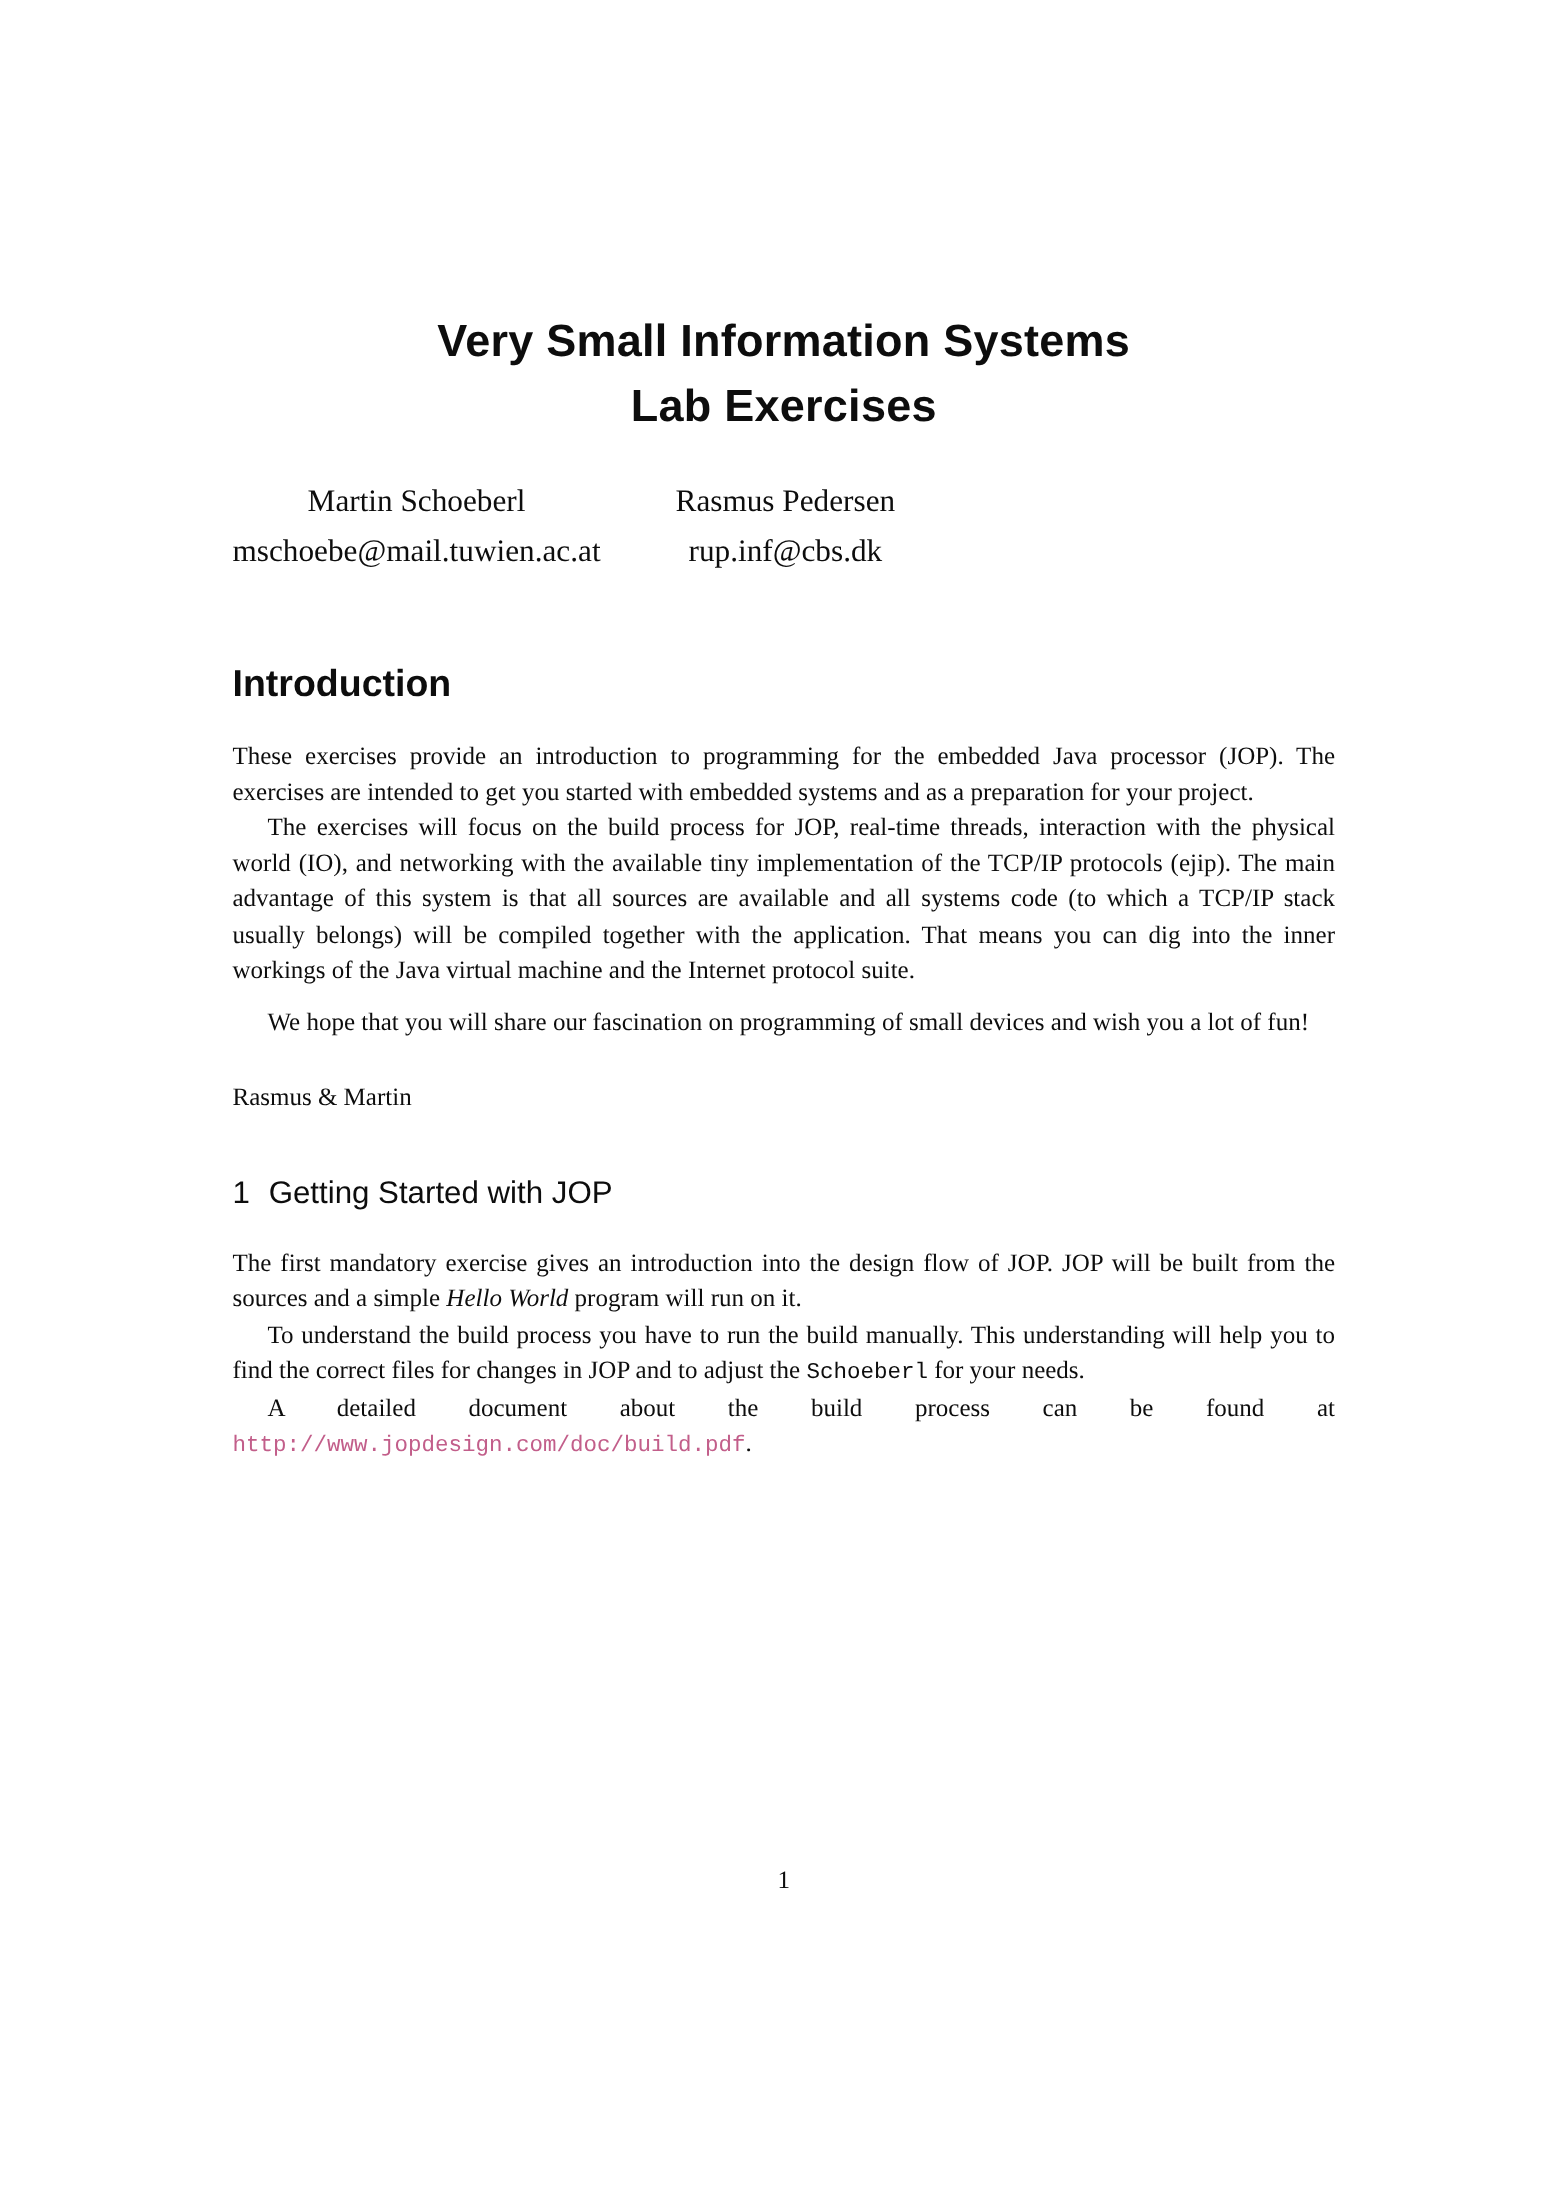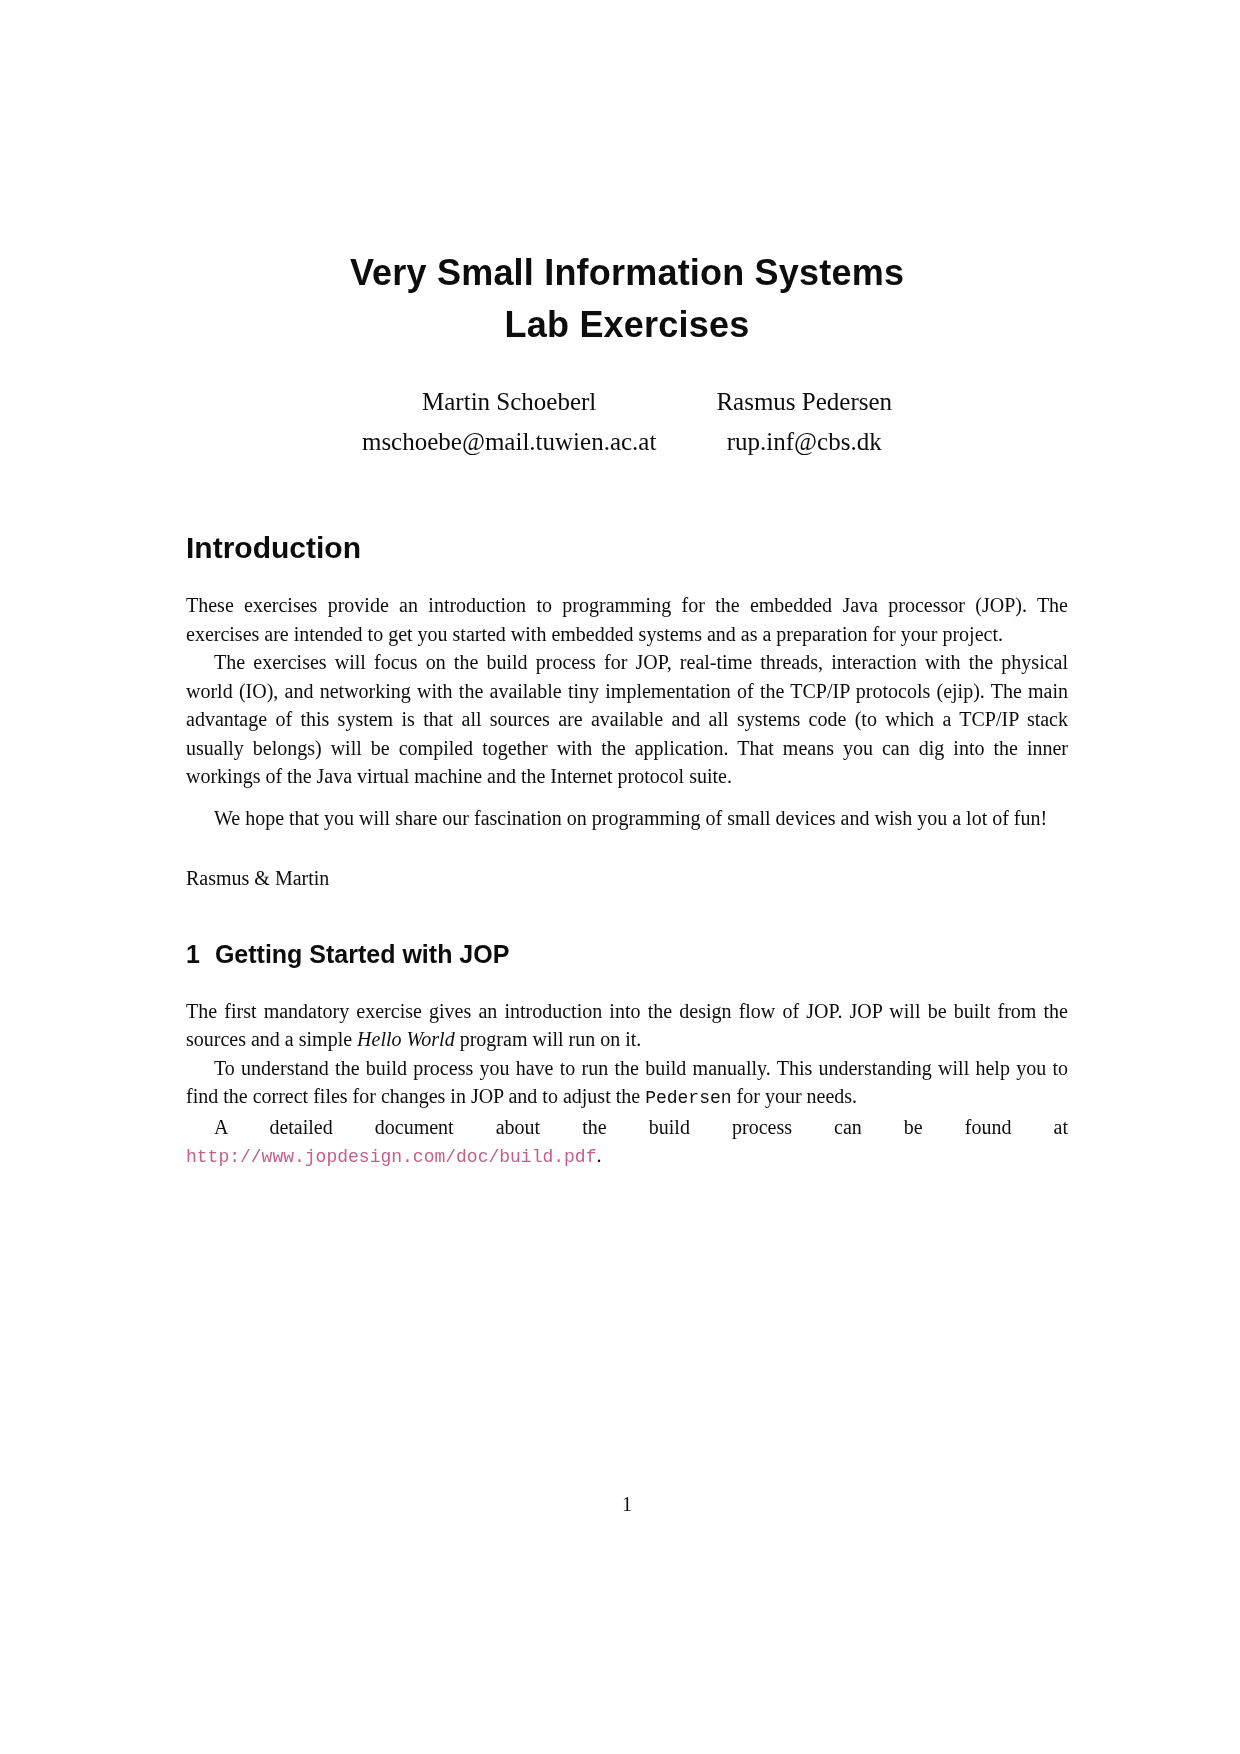--- a/index.html
+++ b/index.html
@@ -11,34 +11,34 @@
        font-family:"Liberation Serif", serif;color:var(--ink);}
   .page{position:absolute;left:0;top:0;width:1240px;height:1754px;background:#ffffff;overflow:hidden;}
   .content{position:absolute;left:186px;top:0;width:882px;}
 
   
   .doc-title{margin-top:247px;text-align:center;
              font-family:"Liberation Sans", sans-serif;font-weight:bold;
              font-size:36px;line-height:52px;letter-spacing:0.2px;}
 
   
-  .authors{margin-top:38px;display:flex;justify-content:center;gap:60px;}
+  .authors{margin-top:38px;display:flex;gap:60px;}
   .author{text-align:center;}
   .author .name{font-size:25px;line-height:26px;}
   .author .email{margin-top:14px;font-size:25px;line-height:26px;}
 
   
   .date{margin-top:32px;text-align:center;font-size:25px;line-height:26px;}
 
   
   .unnumbered-heading{margin-top:77px;
       font-family:"Liberation Sans", sans-serif;font-weight:bold;
       font-size:30px;line-height:31px;}
   .numbered-heading{margin-top:46px;
-      font-family:"Liberation Sans", sans-serif;font-weight:bold;
+      font-family:"Liberation Sans", sans-serif;font-weight:normal;
       font-size:25px;line-height:31px;}
   .numbered-heading .sec-num{margin-right:15px;}
 
   
   p.body-par{margin:0;font-size:20px;line-height:28.5px;text-align:justify;}
   p.first{margin-top:28px;}
   p.first-sec{margin-top:27px;}
   p.indent{text-indent:28px;}
   p.spaced{margin-top:13px;}
 
@@ -84,19 +84,19 @@
     <p class="body-par indent">The exercises will focus on the build process for JOP, real-time threads, interaction with the physical world (IO), and networking with the available tiny implementation of the TCP/IP protocols (ejip). The main advantage of this system is that all sources are available and all systems code (to which a TCP/IP stack usually belongs) will be compiled together with the application. That means you can dig into the inner workings of the Java virtual machine and the Internet protocol suite.</p>
     <p class="body-par indent spaced">We hope that you will share our fascination on programming of small devices and wish you a lot of fun!</p>
 
     <div class="signature">Rasmus &amp; Martin</div>
 
     <div class="numbered-heading">
       <span class="sec-num">1</span><span>Getting Started with JOP</span>
     </div>
 
     <p class="body-par first-sec"><span class="seg-normal">The first mandatory exercise gives an introduction into the design flow of JOP. JOP will be built from the sources and a simple </span><span class="seg-italic">Hello World</span><span class="seg-normal"> program will run on it.</span></p>
-    <p class="body-par indent"><span class="seg-normal">To understand the build process you have to run the build manually. This understanding will help you to find the correct files for changes in JOP and to adjust the </span><span class="seg-mono">Pedersen</span><span class="seg-normal"> for your needs.</span></p>
+    <p class="body-par indent"><span class="seg-normal">To understand the build process you have to run the build manually. This understanding will help you to find the correct files for changes in JOP and to adjust the </span><span class="seg-mono">Schoeberl</span><span class="seg-normal"> for your needs.</span></p>
     <p class="body-par indent"><span class="seg-normal">A detailed document about the build process can be found at </span><span class="seg-link">http://www.jopdesign.com/doc/build.pdf</span><span class="seg-normal">.</span></p>
 
   </div>
 
   <div class="page-number">1</div>
 </div>
 
 </body></html>

